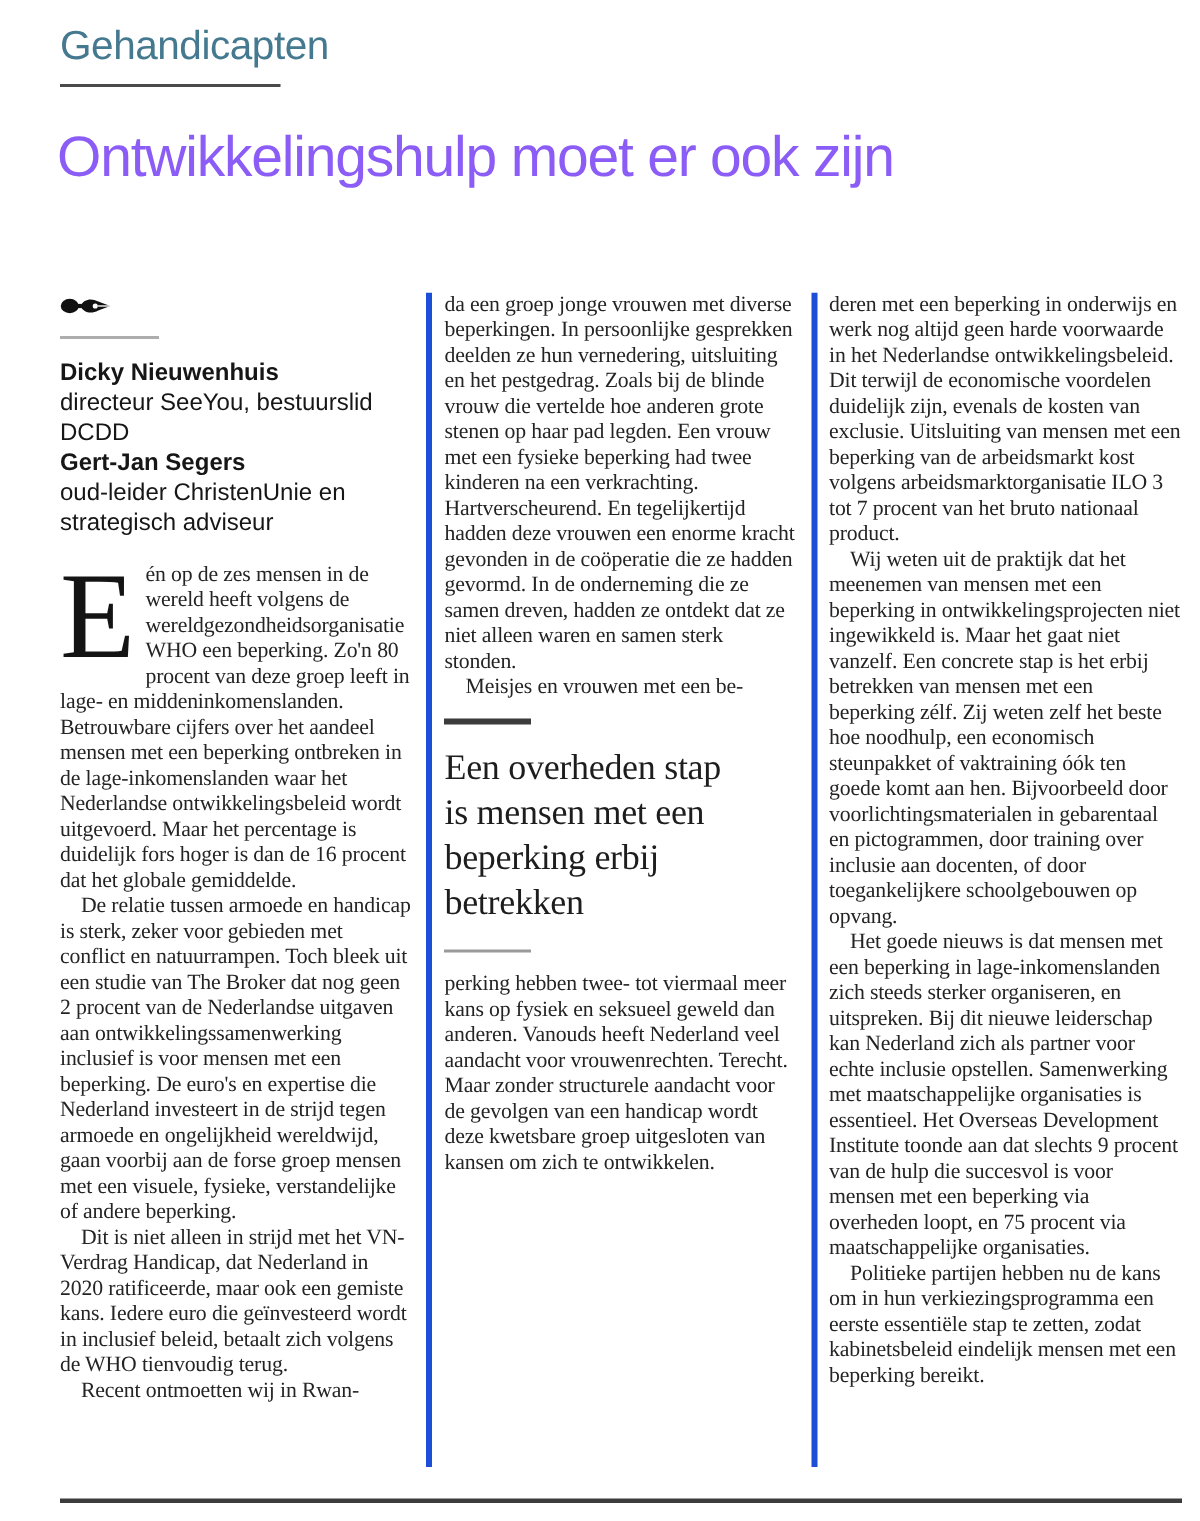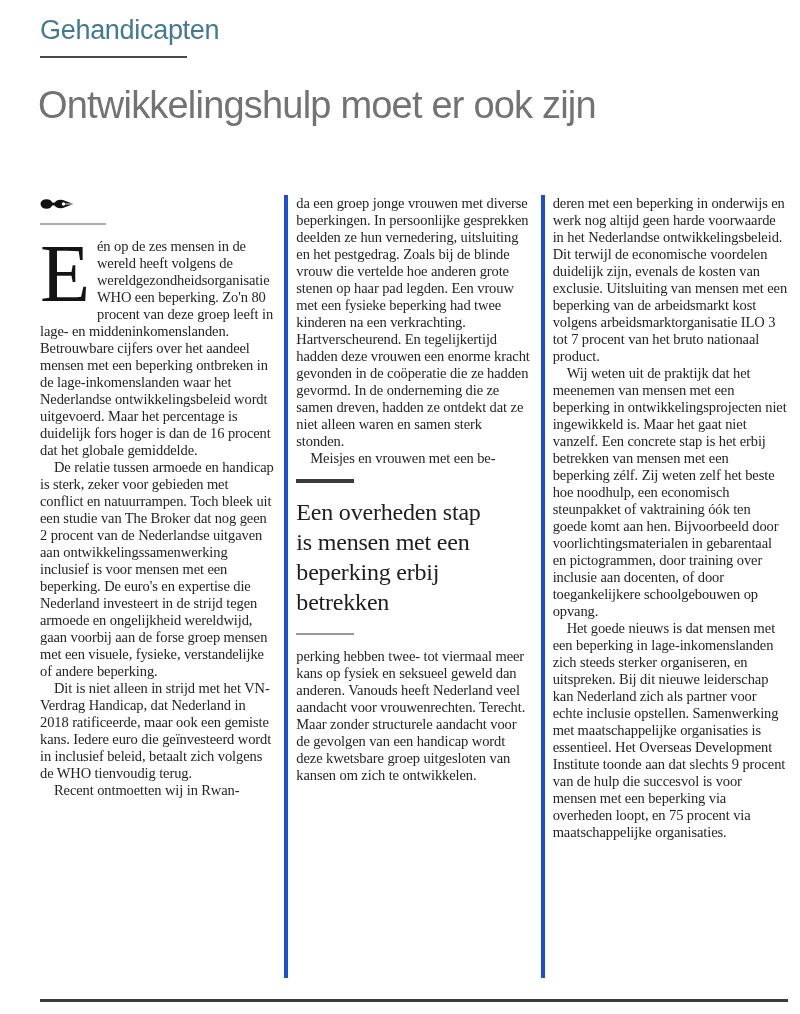--- a/index.html
+++ b/index.html
@@ -8,21 +8,21 @@
 
   
   .section-label{position:absolute;left:40px;top:13px;
     font-family:"Liberation Sans", sans-serif;font-weight:400;font-size:27px;line-height:34px;
     color:#44798f;letter-spacing:-0.3px;}
   .section-rule{position:absolute;left:40px;top:56px;width:147px;height:2px;background:#4a4a4a;}
 
   
   .headline{position:absolute;left:38px;top:82px;width:720px;
     font-family:"Liberation Sans", sans-serif;font-weight:100;
-    font-size:38px;line-height:47px;color:#737373;letter-spacing:-0.8px;}
+    font-size:38px;line-height:47px;color:#8b5cf6;letter-spacing:-0.8px;}
   .headline span{display:block;}
 
   
   .body-area{position:absolute;left:40px;top:195px;width:748px;height:783px;
     display:flex;overflow:hidden;}
   .col{flex:1;overflow:hidden;}
   .col + .col{border-left:4px solid #1d4ed8;padding-left:8px;margin-left:9px;}
 
   
   .pen-icon{display:block;margin:1px 0 7px;}
@@ -64,44 +64,51 @@
         <svg width="34" height="16" viewBox="0 0 34 16" xmlns="http://www.w3.org/2000/svg">
           <ellipse cx="6.5" cy="8" rx="6" ry="4.8" fill="#111"></ellipse>
           <rect x="10" y="6.6" width="4.5" height="2.8" fill="#111"></rect>
           <path d="M13.5 8 C16 3.2 21 2.6 25.5 5 L33.5 8 L25.5 11 C21 13.4 16 12.8 13.5 8 Z" fill="#111"></path>
           <circle cx="23.5" cy="8" r="1.7" fill="#fff"></circle>
           <rect x="25.2" y="7.55" width="8" height="0.9" fill="#fff"></rect>
         </svg>
       </span>
       <div class="byline-rule"></div>
 
+      <div class="authors">
+        <div class="author-name">Dicky Nieuwenhuis</div>
+        <div class="author-role">directeur SeeYou, bestuurslid DCDD</div>
+        <div class="author-name">Gert-Jan Segers</div>
+        <div class="author-role">oud-leider ChristenUnie en strategisch adviseur</div>
+      </div>
 
       <p>
         <span class="drop-cap">E</span><span>én op de zes mensen in de wereld heeft volgens de wereldgezondheidsorganisatie WHO een beperking. Zo'n 80 procent van deze groep leeft in lage- en middeninkomenslanden. Betrouwbare cijfers over het aandeel mensen met een beperking ontbreken in de lage-inkomenslanden waar het Nederlandse ontwikkelingsbeleid wordt uitgevoerd. Maar het percentage is duidelijk fors hoger is dan de 16 procent dat het globale gemiddelde.</span>
       </p>
       <p class="ind">De relatie tussen armoede en handicap is sterk, zeker voor gebieden met conflict en natuurrampen. Toch bleek uit een studie van The Broker dat nog geen 2 procent van de Nederlandse uitgaven aan ontwikkelingssamenwerking inclusief is voor mensen met een beperking. De euro's en expertise die Nederland investeert in de strijd tegen armoede en ongelijkheid wereldwijd, gaan voorbij aan de forse groep mensen met een visuele, fysieke, verstandelijke of andere beperking.</p>
-      <p class="ind">Dit is niet alleen in strijd met het VN-Verdrag Handicap, dat Nederland in 2018 ratificeerde, maar ook een gemiste kans. Iedere euro die geïnvesteerd wordt in inclusief beleid, betaalt zich volgens de WHO tienvoudig terug.</p>
+      <p class="ind">Dit is niet alleen in strijd met het VN-Verdrag Handicap, dat Nederland in 2020 ratificeerde, maar ook een gemiste kans. Iedere euro die geïnvesteerd wordt in inclusief beleid, betaalt zich volgens de WHO tienvoudig terug.</p>
       <p class="ind">Recent ontmoetten wij in Rwan-</p>
     </div>
 
     <div class="col">
       <p>da een groep jonge vrouwen met diverse beperkingen. In persoonlijke gesprekken deelden ze hun vernedering, uitsluiting en het pestgedrag. Zoals bij de blinde vrouw die vertelde hoe anderen grote stenen op haar pad legden. Een vrouw met een fysieke beperking had twee kinderen na een verkrachting. Hartverscheurend. En tegelijkertijd hadden deze vrouwen een enorme kracht gevonden in de coöperatie die ze hadden gevormd. In de onderneming die ze samen dreven, hadden ze ontdekt dat ze niet alleen waren en samen sterk stonden.</p>
       <p class="ind">Meisjes en vrouwen met een be-</p>
 
       <div class="quote-block">
         <div class="quote-bar-top"></div>
         <p class="quote-text">Een overheden stap is mensen met een beperking erbij betrekken</p>
         <div class="quote-bar-bottom"></div>
       </div>
 
       <p>perking hebben twee- tot viermaal meer kans op fysiek en seksueel geweld dan anderen. Vanouds heeft Nederland veel aandacht voor vrouwenrechten. Terecht. Maar zonder structurele aandacht voor de gevolgen van een handicap wordt deze kwetsbare groep uitgesloten van kansen om zich te ontwikkelen.</p>
     </div>
 
     <div class="col">
       <p>deren met een beperking in onderwijs en werk nog altijd geen harde voorwaarde in het Nederlandse ontwikkelingsbeleid. Dit terwijl de economische voordelen duidelijk zijn, evenals de kosten van exclusie. Uitsluiting van mensen met een beperking van de arbeidsmarkt kost volgens arbeidsmarktorganisatie ILO 3 tot 7 procent van het bruto nationaal product.</p>
       <p class="ind">Wij weten uit de praktijk dat het meenemen van mensen met een beperking in ontwikkelingsprojecten niet ingewikkeld is. Maar het gaat niet vanzelf. Een concrete stap is het erbij betrekken van mensen met een beperking zélf. Zij weten zelf het beste hoe noodhulp, een economisch steunpakket of vaktraining óók ten goede komt aan hen. Bijvoorbeeld door voorlichtingsmaterialen in gebarentaal en pictogrammen, door training over inclusie aan docenten, of door toegankelijkere schoolgebouwen op opvang.</p>
       <p class="ind">Het goede nieuws is dat mensen met een beperking in lage-inkomenslanden zich steeds sterker organiseren, en uitspreken. Bij dit nieuwe leiderschap kan Nederland zich als partner voor echte inclusie opstellen. Samenwerking met maatschappelijke organisaties is essentieel. Het Overseas Development Institute toonde aan dat slechts 9 procent van de hulp die succesvol is voor mensen met een beperking via overheden loopt, en 75 procent via maatschappelijke organisaties.</p>
+      <p class="ind">Politieke partijen hebben nu de kans om in hun verkiezingsprogramma een eerste essentiële stap te zetten, zodat kabinetsbeleid eindelijk mensen met een beperking bereikt.</p>
     </div>
 
   </div>
 
   <div class="bottom-rule"></div>
 </div>
 
 </body></html>

